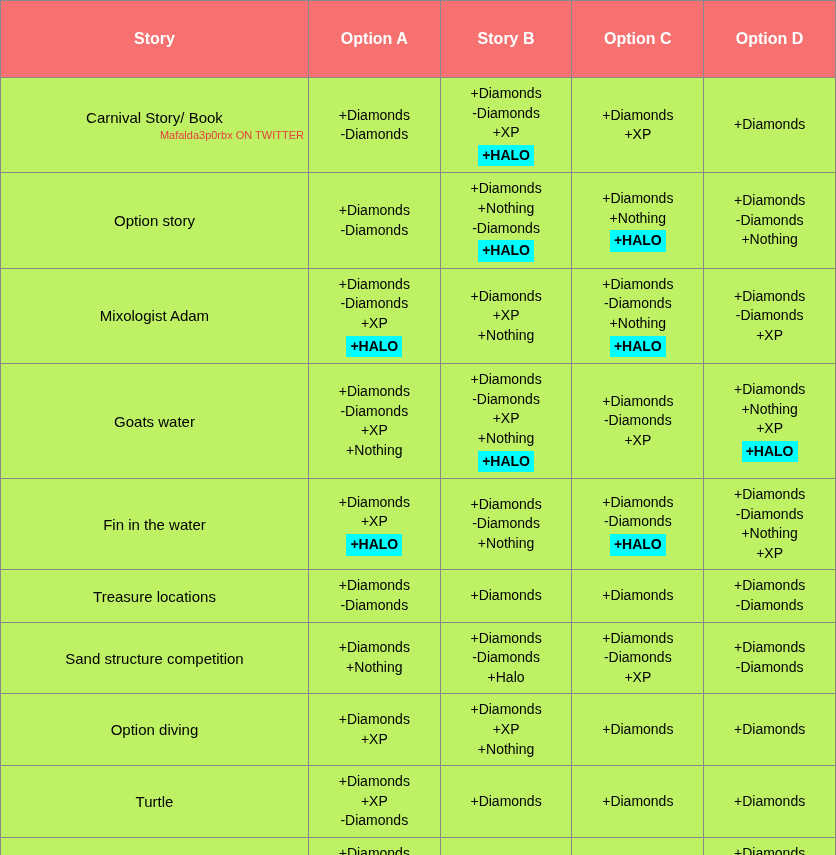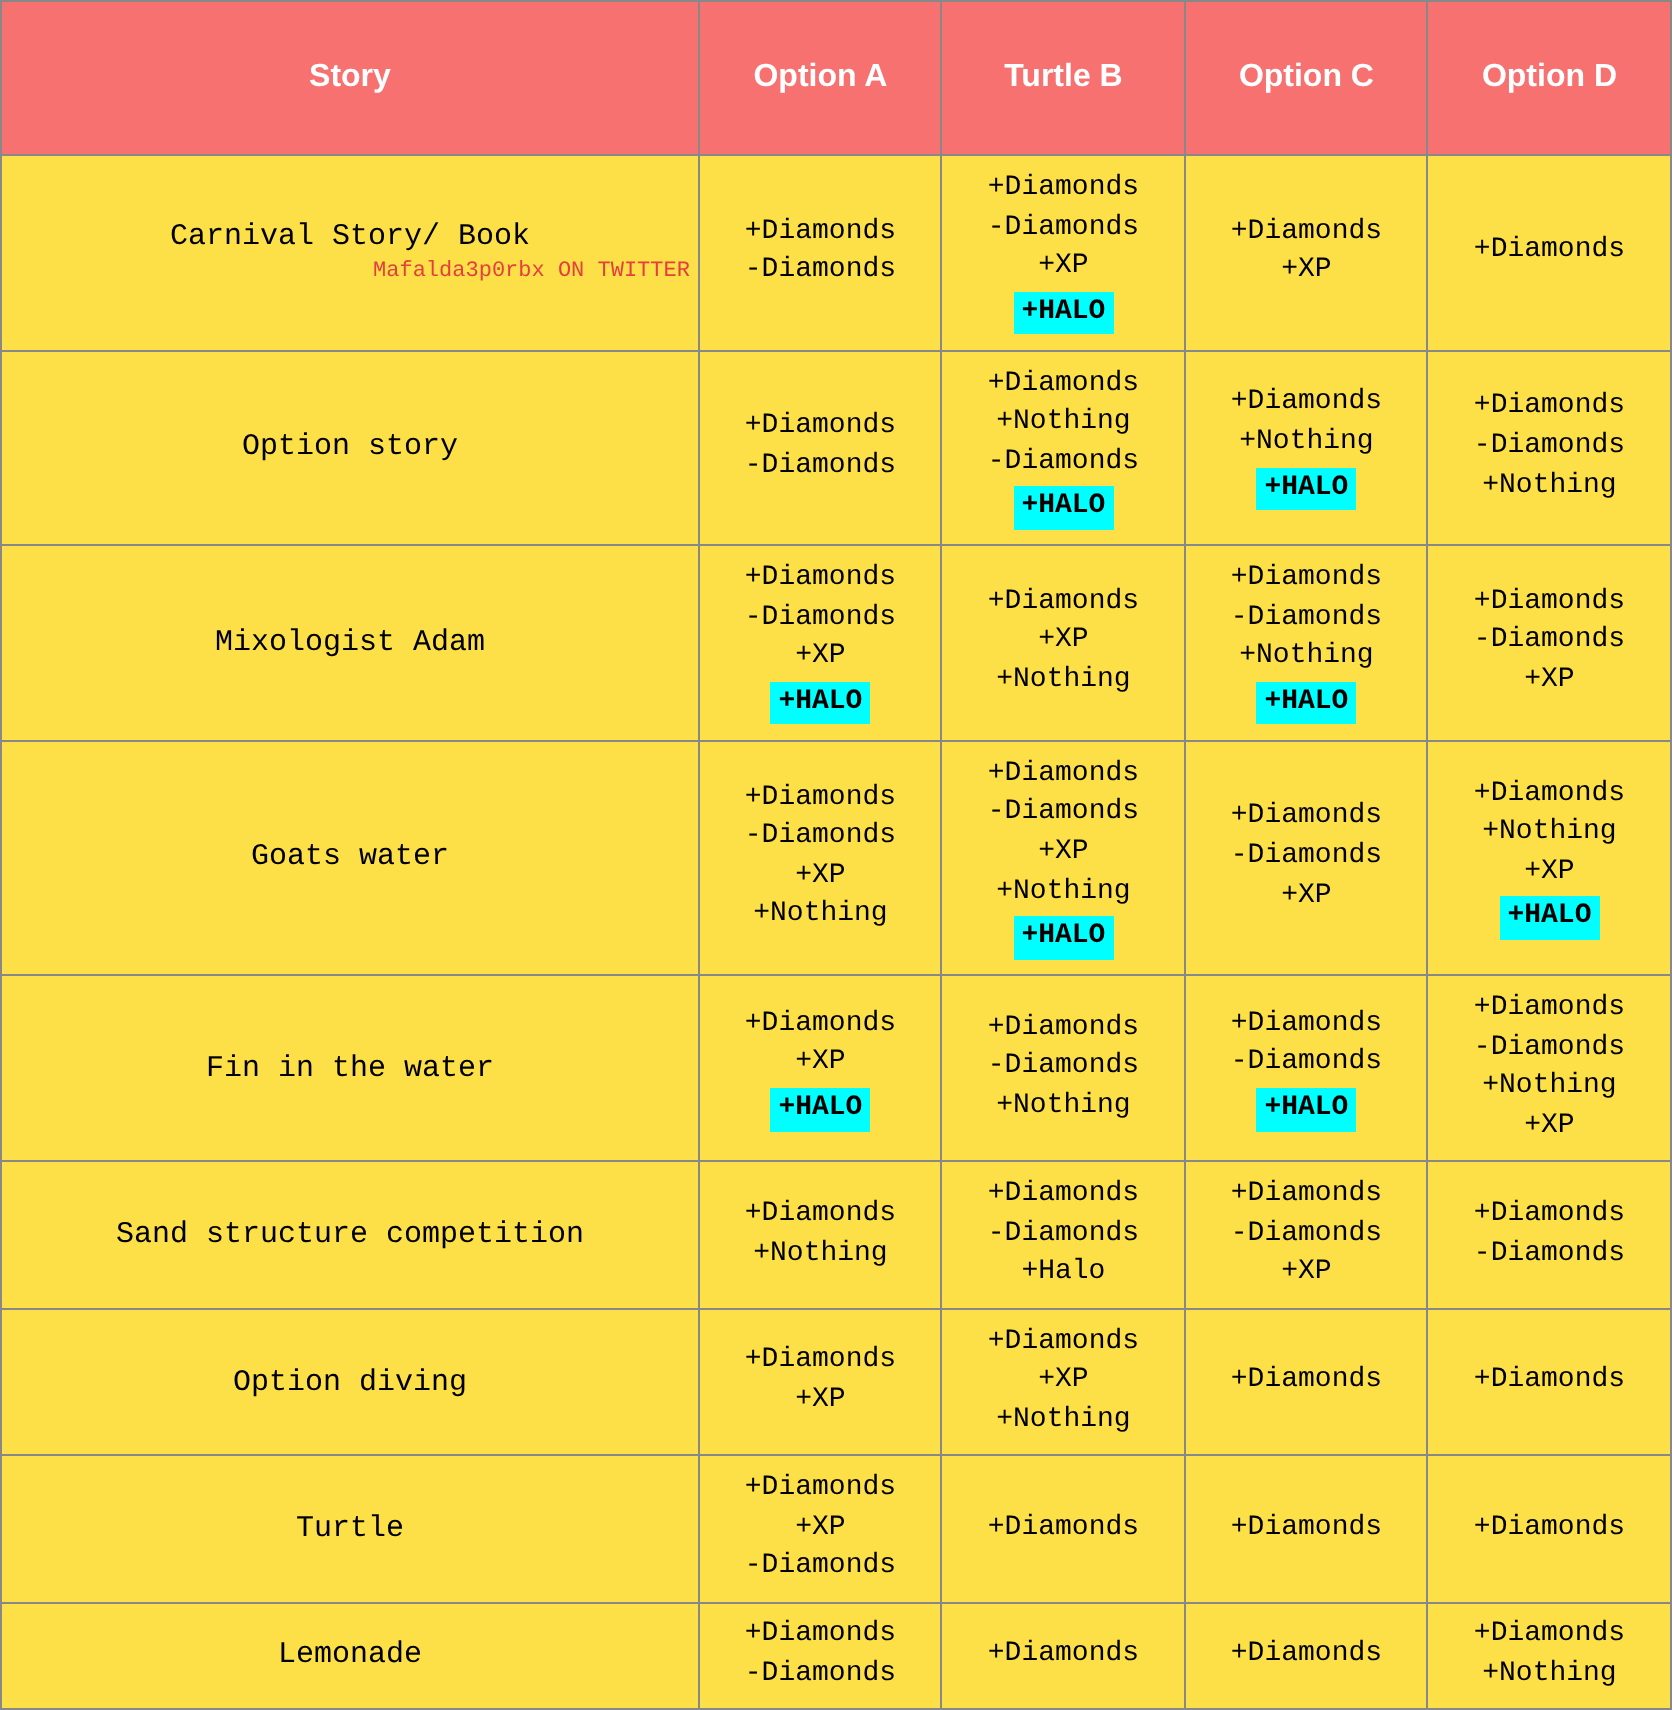--- a/index.html
+++ b/index.html
@@ -19,22 +19,21 @@
     }
     thead th {
       background-color: #f87171;
       color: #fff;
       font-size: 16px;
       font-weight: bold;
       height: 77px;
       margin-left: 48px;
     }
     tbody td {
-      background-color: #fde047;
-      font-family: Liberation Mono, monospace;
+      background-color: #bef264;
     }
     .halo {
       display: inline-block;
       background-color: cyan;
       color: #000;
       font-weight: bold;
       padding: 1px 4px;
       margin-top: 2px;
     }
     .twitter-credit {
@@ -49,21 +48,21 @@
     }
   </style>
 </head>
 <body>
 
 <table>
   <thead>
     <tr>
       <th>Story</th>
       <th>Option A</th>
-      <th>Turtle B</th>
+      <th>Story B</th>
       <th>Option C</th>
       <th>Option D</th>
     </tr>
   </thead>
   <tbody id="table-body">
   <tr>
         <td>Carnival Story/ Book<span class="twitter-credit">Mafalda3p0rbx ON TWITTER</span></td>
         <td>+Diamonds<br>-Diamonds</td>
         <td>+Diamonds<br>-Diamonds<br>+XP<br><span class="halo">+HALO</span></td>
         <td>+Diamonds<br>+XP</td>
@@ -91,20 +90,27 @@
         <td>+Diamonds<br>+Nothing<br>+XP<br><span class="halo">+HALO</span></td>
       </tr>
       <tr>
         <td>Fin in the water</td>
         <td>+Diamonds<br>+XP<br><span class="halo">+HALO</span></td>
         <td>+Diamonds<br>-Diamonds<br>+Nothing</td>
         <td>+Diamonds<br>-Diamonds<br><span class="halo">+HALO</span></td>
         <td>+Diamonds<br>-Diamonds<br>+Nothing<br>+XP</td>
       </tr>
       <tr>
+        <td>Treasure locations</td>
+        <td>+Diamonds<br>-Diamonds</td>
+        <td>+Diamonds</td>
+        <td>+Diamonds</td>
+        <td>+Diamonds<br>-Diamonds</td>
+      </tr>
+      <tr>
         <td>Sand structure competition</td>
         <td>+Diamonds<br>+Nothing</td>
         <td>+Diamonds<br>-Diamonds<br>+Halo</td>
         <td>+Diamonds<br>-Diamonds<br>+XP</td>
         <td>+Diamonds<br>-Diamonds</td>
       </tr>
       <tr>
         <td>Option diving</td>
         <td>+Diamonds<br>+XP</td>
         <td>+Diamonds<br>+XP<br>+Nothing</td>

